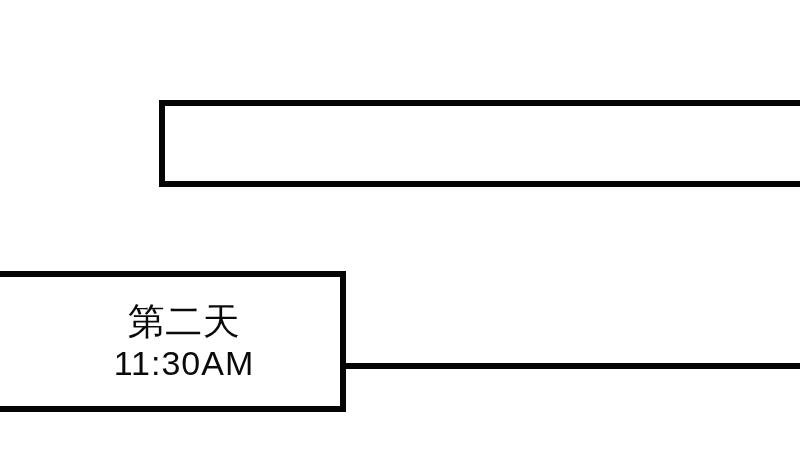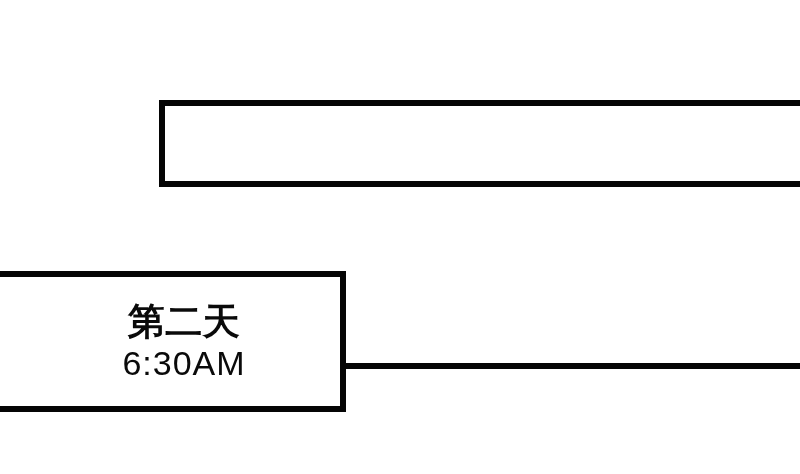--- a/index.html
+++ b/index.html
@@ -58,21 +58,21 @@
   .caption-block {
     margin-left: 36px;      
     text-align: center;
     line-height: 1.06;
     color: #0a0a0a;
     user-select: none;
   }
   .caption-day {
     font-family: "DejaVu Sans", "Liberation Sans", sans-serif;
     font-size: 37px;
-    font-weight: 700;
+    font-weight: 400;
     letter-spacing: 0.5px;
     white-space: nowrap;
   }
   .caption-time {
     font-family: "Liberation Sans", sans-serif;
     font-size: 34px;
     font-weight: 400;
     letter-spacing: 1px;
     margin-top: 4px;
     white-space: nowrap;
@@ -93,19 +93,19 @@
 
 <div id="page">
 
   <div class="panel-top">
     <span class="panel-empty-content"></span>
   </div>
 
   <div class="panel-bottom-left">
     <div class="caption-block">
       <div class="caption-day">第二天</div>
-      <div class="caption-time">6:30AM</div>
+      <div class="caption-time">11:30AM</div>
     </div>
   </div>
 
   <div class="gutter-rule-right"></div>
 
 </div>
 
 </body></html>

